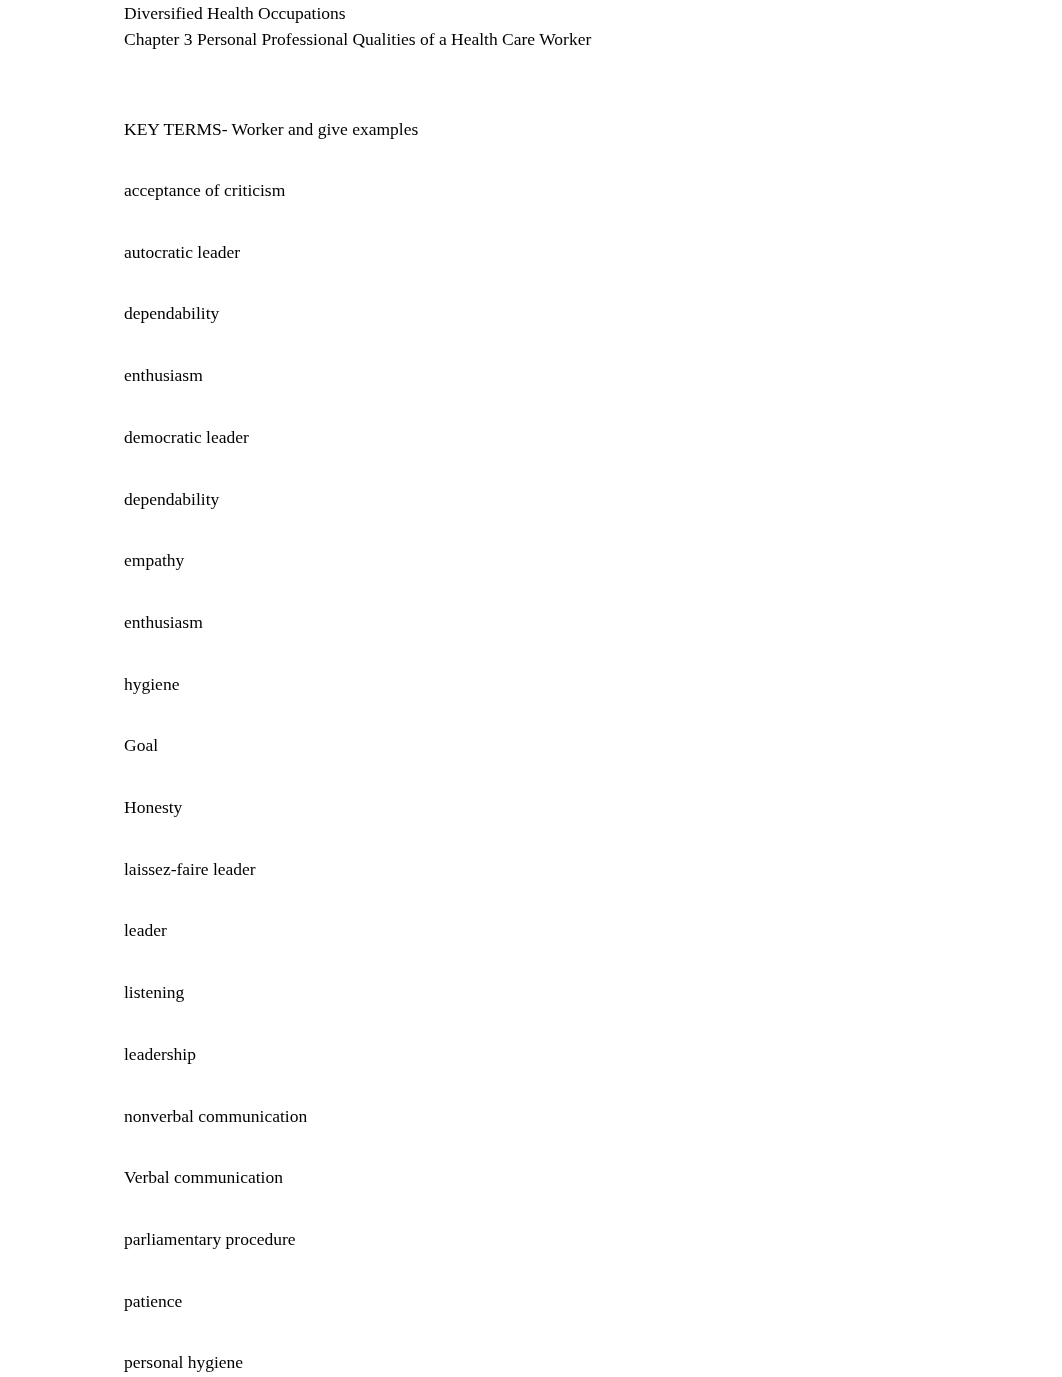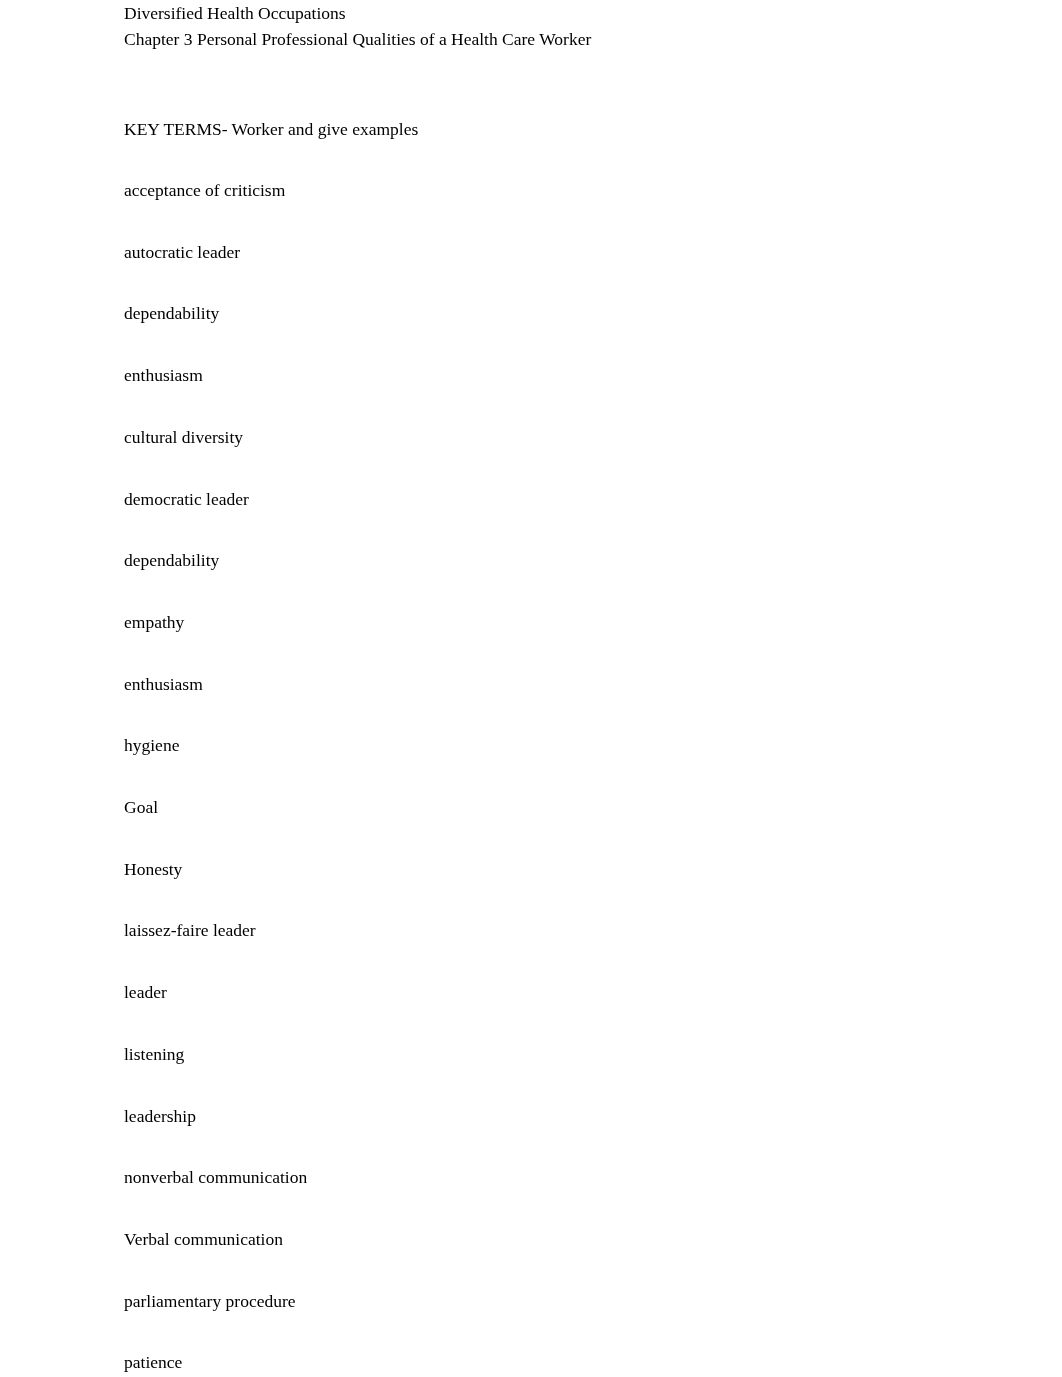--- a/index.html
+++ b/index.html
@@ -93,21 +93,20 @@
       <div class="header-line">Chapter 3 Personal Professional Qualities of a Health Care Worker</div>
     </div>
 
     <div id="keyterms-heading">KEY TERMS- Worker and give examples</div>
 
     <ul id="key-terms-list">
         <li>acceptance of criticism</li>
         <li>autocratic leader</li>
         <li>dependability</li>
         <li>enthusiasm</li>
-        <li>cultural diversity</li>
         <li>democratic leader</li>
         <li>dependability</li>
         <li>empathy</li>
         <li>enthusiasm</li>
         <li>hygiene</li>
         <li>Goal</li>
         <li>Honesty</li>
         <li>laissez-faire leader</li>
         <li>leader</li>
         <li>listening</li>

